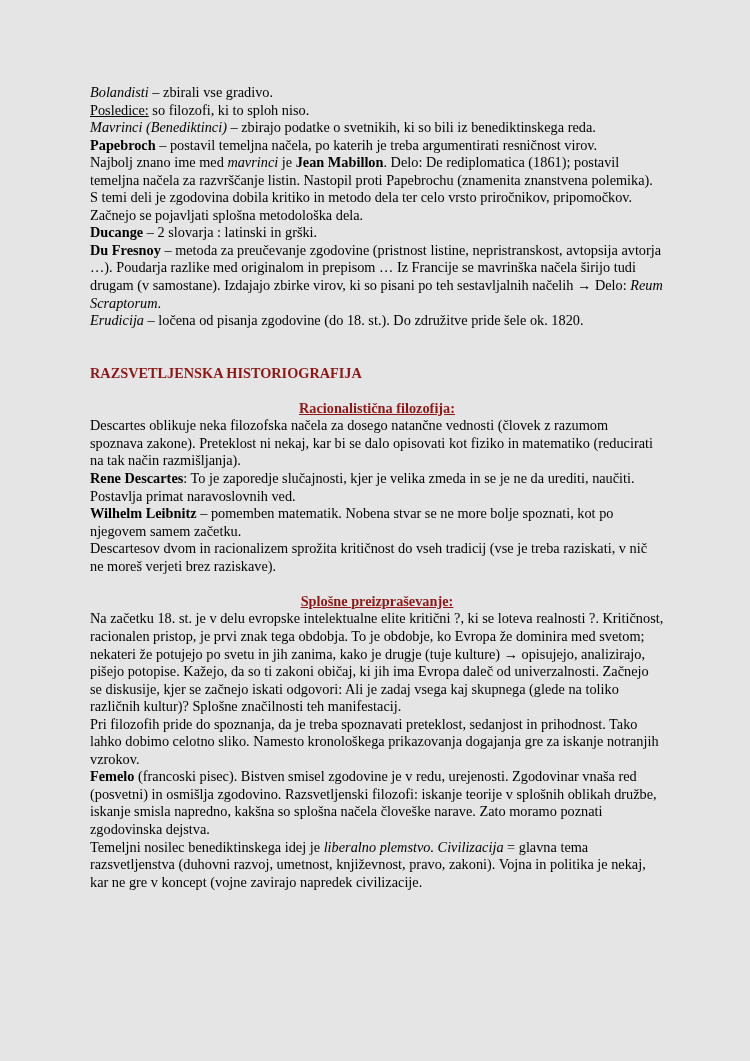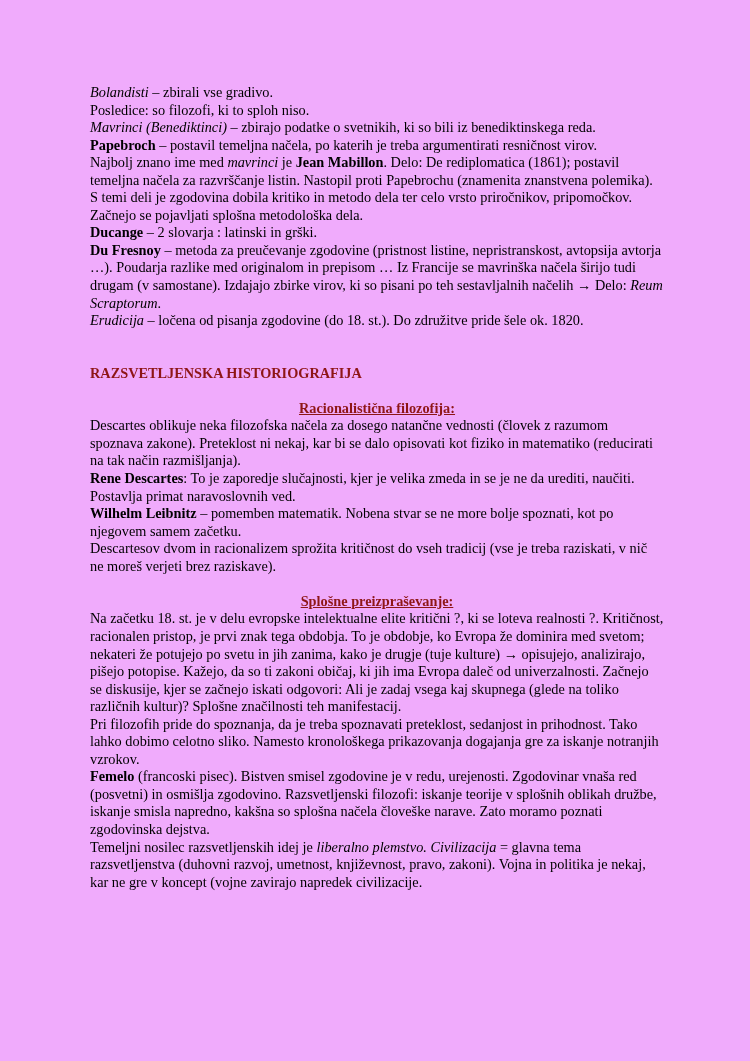--- a/index.html
+++ b/index.html
@@ -4,41 +4,41 @@
 <style>
   html, body {
     margin: 0;
     padding: 0;
     background: #ffffff;
   }
   .page {
     position: relative;
     width: 750px;
     height: 1061px;
-    background: #f0abfc;
+    background: #e5e5e5;
     overflow: hidden;
   }
   .doc {
     position: absolute;
     left: 90px;
     top: 84px;
     width: 574px;
     font-family: "Liberation Serif", "DejaVu Serif", serif;
     font-size: 14.3px;
     line-height: 17.55px;
     color: #000000;
     text-align: left;
   }
   .doc p.blk {
     margin: 0;
     padding: 0;
   }
   .it { font-style: italic; }
   .bd { font-weight: bold; }
-  .un { }
+  .un { text-decoration: underline; }
   .blk.h1 {
     color: var(--heading-color, #8e1616);
     font-weight: bold;
   }
   .blk.h2 {
     color: var(--heading-color, #8e1616);
     font-weight: bold;
     text-decoration: underline;
     text-align: center;
   }
@@ -63,15 +63,15 @@
       <p class="blk h2"><span>Racionalistična filozofija:</span></p>
       <p class="blk p"><span>Descartes oblikuje neka filozofska načela za dosego natančne vednosti (človek z razumom spoznava zakone). Preteklost ni nekaj, kar bi se dalo opisovati kot fiziko in matematiko (reducirati na tak način razmišljanja).</span></p>
       <p class="blk p"><span class="bd">Rene Descartes</span><span>: To je zaporedje slučajnosti, kjer je velika zmeda in se je ne da urediti, naučiti. Postavlja primat naravoslovnih ved.</span></p>
       <p class="blk p"><span class="bd">Wilhelm Leibnitz</span><span> – pomemben matematik. Nobena stvar se ne more bolje spoznati, kot po njegovem samem začetku.</span></p>
       <p class="blk p"><span>Descartesov dvom in racionalizem sprožita kritičnost do vseh tradicij (vse je treba raziskati, v nič ne moreš verjeti brez raziskave).</span></p>
       <p class="blk blank">&nbsp;</p>
       <p class="blk h2"><span>Splošne preizpraševanje:</span></p>
       <p class="blk p"><span>Na začetku 18. st. je v delu evropske intelektualne elite kritični ?, ki se loteva realnosti ?. Kritičnost, racionalen pristop, je prvi znak tega obdobja. To je obdobje, ko Evropa že dominira med svetom; nekateri že potujejo po svetu in jih zanima, kako je drugje (tuje kulture) → opisujejo, analizirajo, pišejo potopise. Kažejo, da so ti zakoni običaj, ki jih ima Evropa daleč od univerzalnosti. Začnejo se diskusije, kjer se začnejo iskati odgovori: Ali je zadaj vsega kaj skupnega (glede na toliko različnih kultur)? Splošne značilnosti teh manifestacij.</span></p>
       <p class="blk p"><span>Pri filozofih pride do spoznanja, da je treba spoznavati preteklost, sedanjost in prihodnost. Tako lahko dobimo celotno sliko. Namesto kronološkega prikazovanja dogajanja gre za iskanje notranjih vzrokov.</span></p>
       <p class="blk p"><span class="bd">Femelo</span><span> (francoski pisec). Bistven smisel zgodovine je v redu, urejenosti. Zgodovinar vnaša red (posvetni) in osmišlja zgodovino. Razsvetljenski filozofi: iskanje teorije v splošnih oblikah družbe, iskanje smisla napredno, kakšna so splošna načela človeške narave. Zato moramo poznati zgodovinska dejstva.</span></p>
-      <p class="blk p"><span>Temeljni nosilec razsvetljenskih idej je </span><span class="it">liberalno plemstvo. Civilizacija</span><span> = glavna tema razsvetljenstva (duhovni razvoj, umetnost, književnost, pravo, zakoni). Vojna in politika je nekaj, kar ne gre v koncept (vojne zavirajo napredek civilizacije.</span></p>
+      <p class="blk p"><span>Temeljni nosilec benediktinskega idej je </span><span class="it">liberalno plemstvo. Civilizacija</span><span> = glavna tema razsvetljenstva (duhovni razvoj, umetnost, književnost, pravo, zakoni). Vojna in politika je nekaj, kar ne gre v koncept (vojne zavirajo napredek civilizacije.</span></p>
     </div>
 </div>
 
 </body></html>

